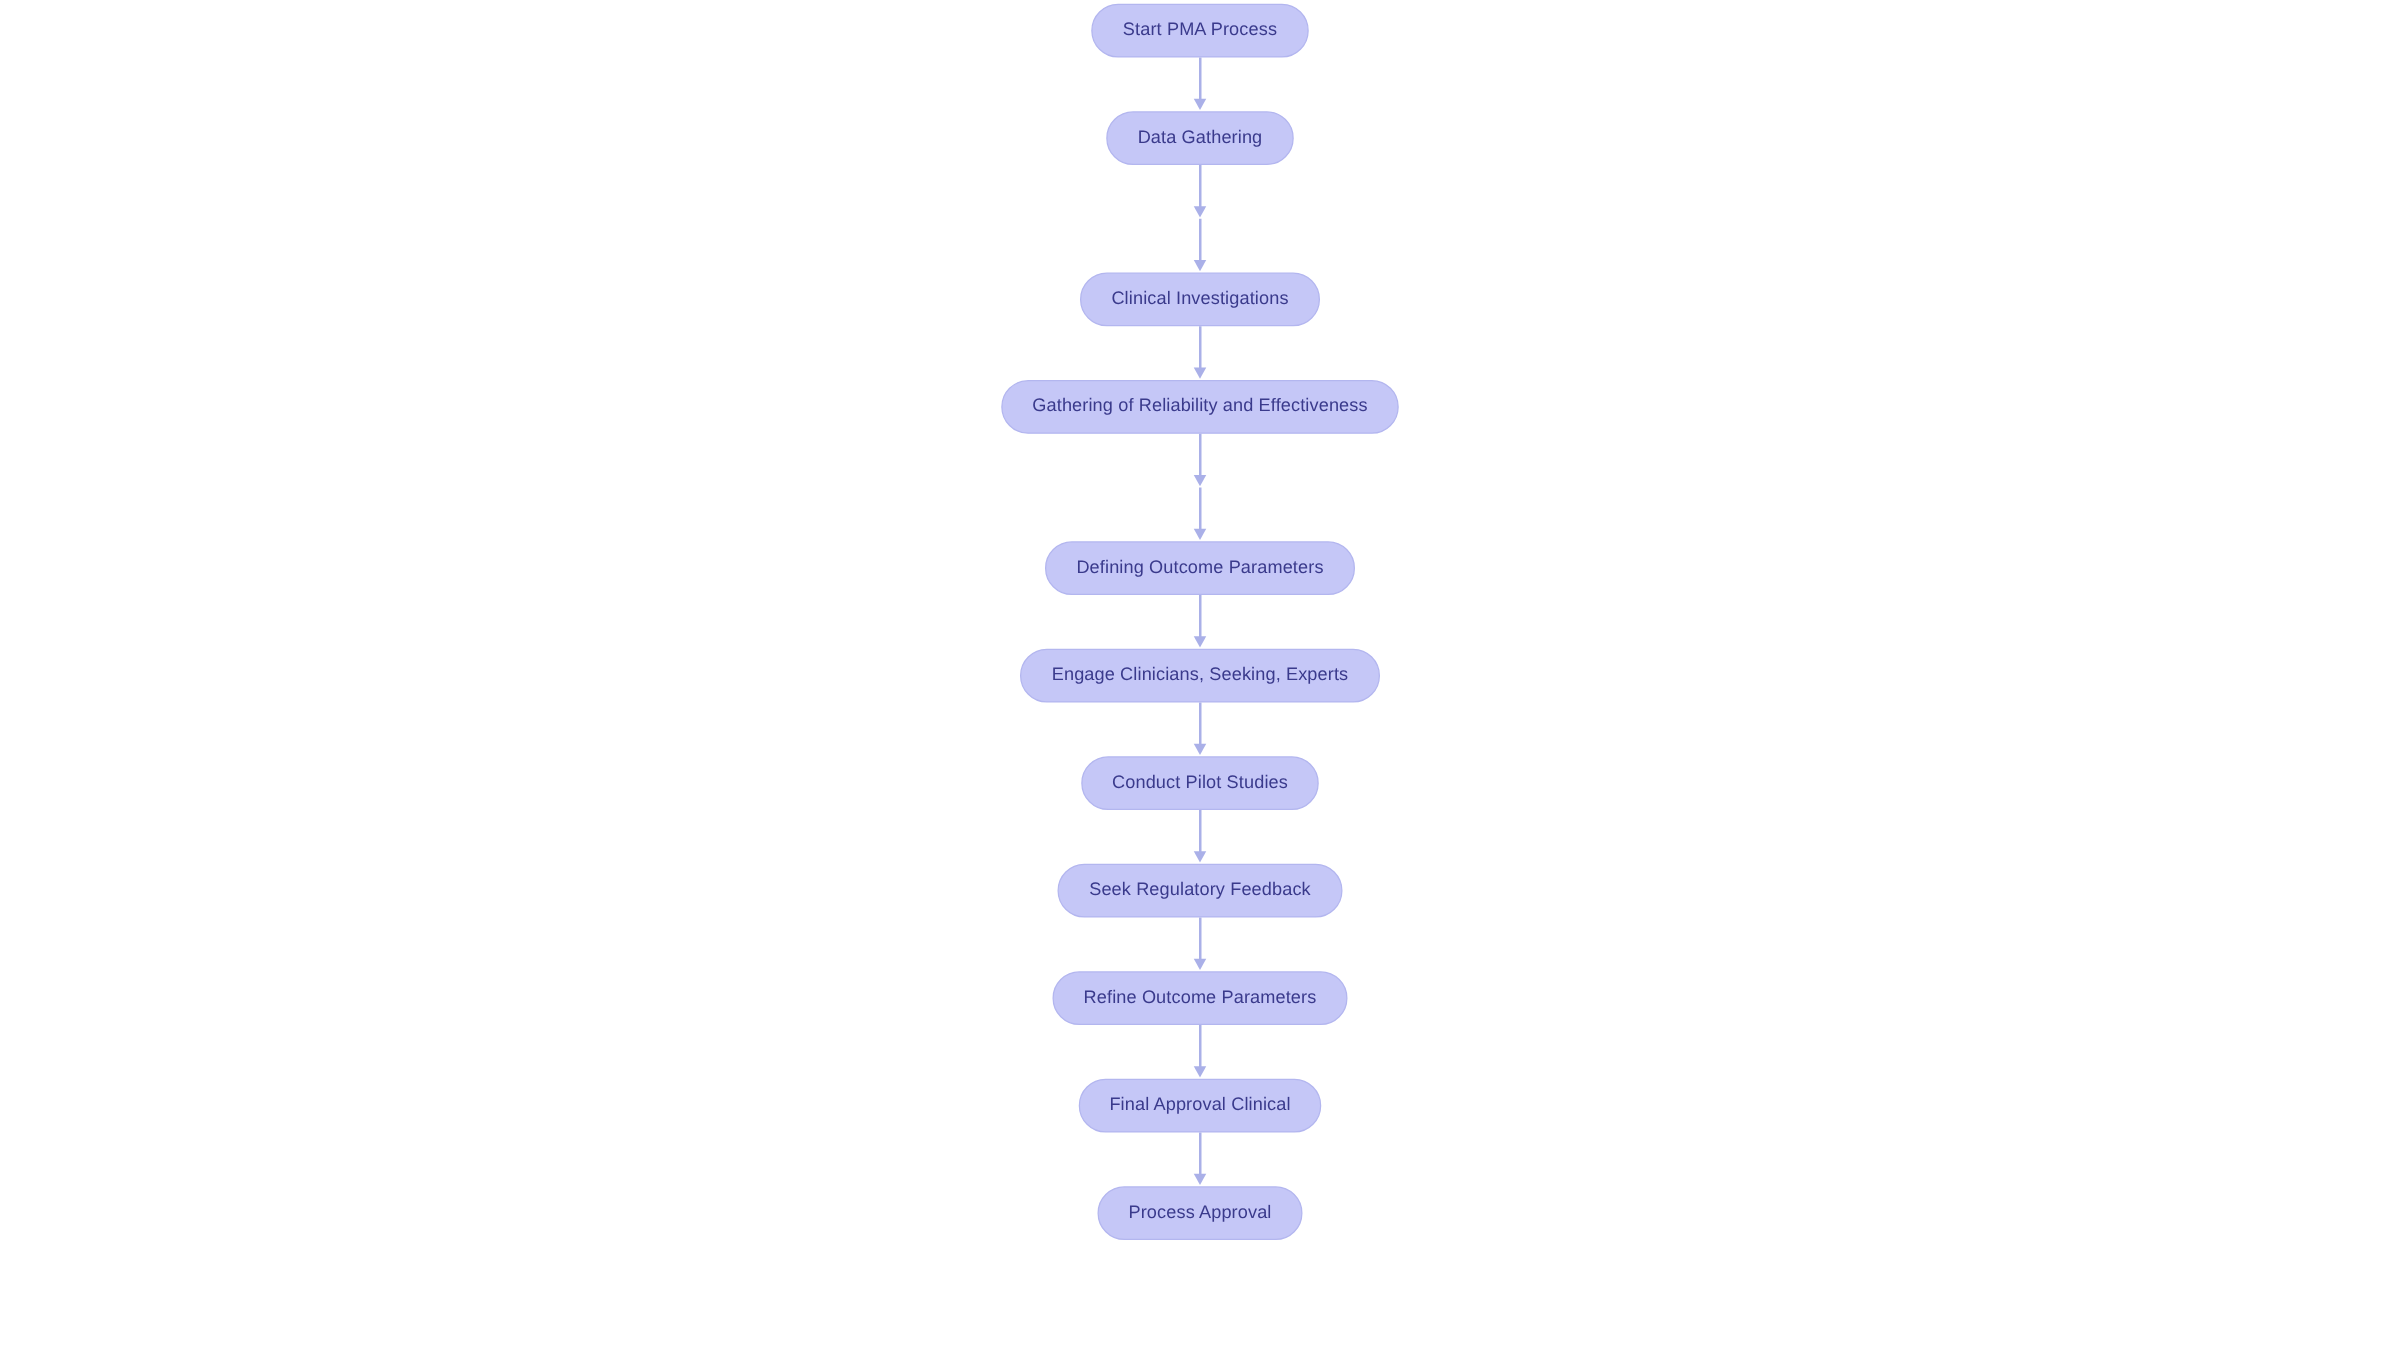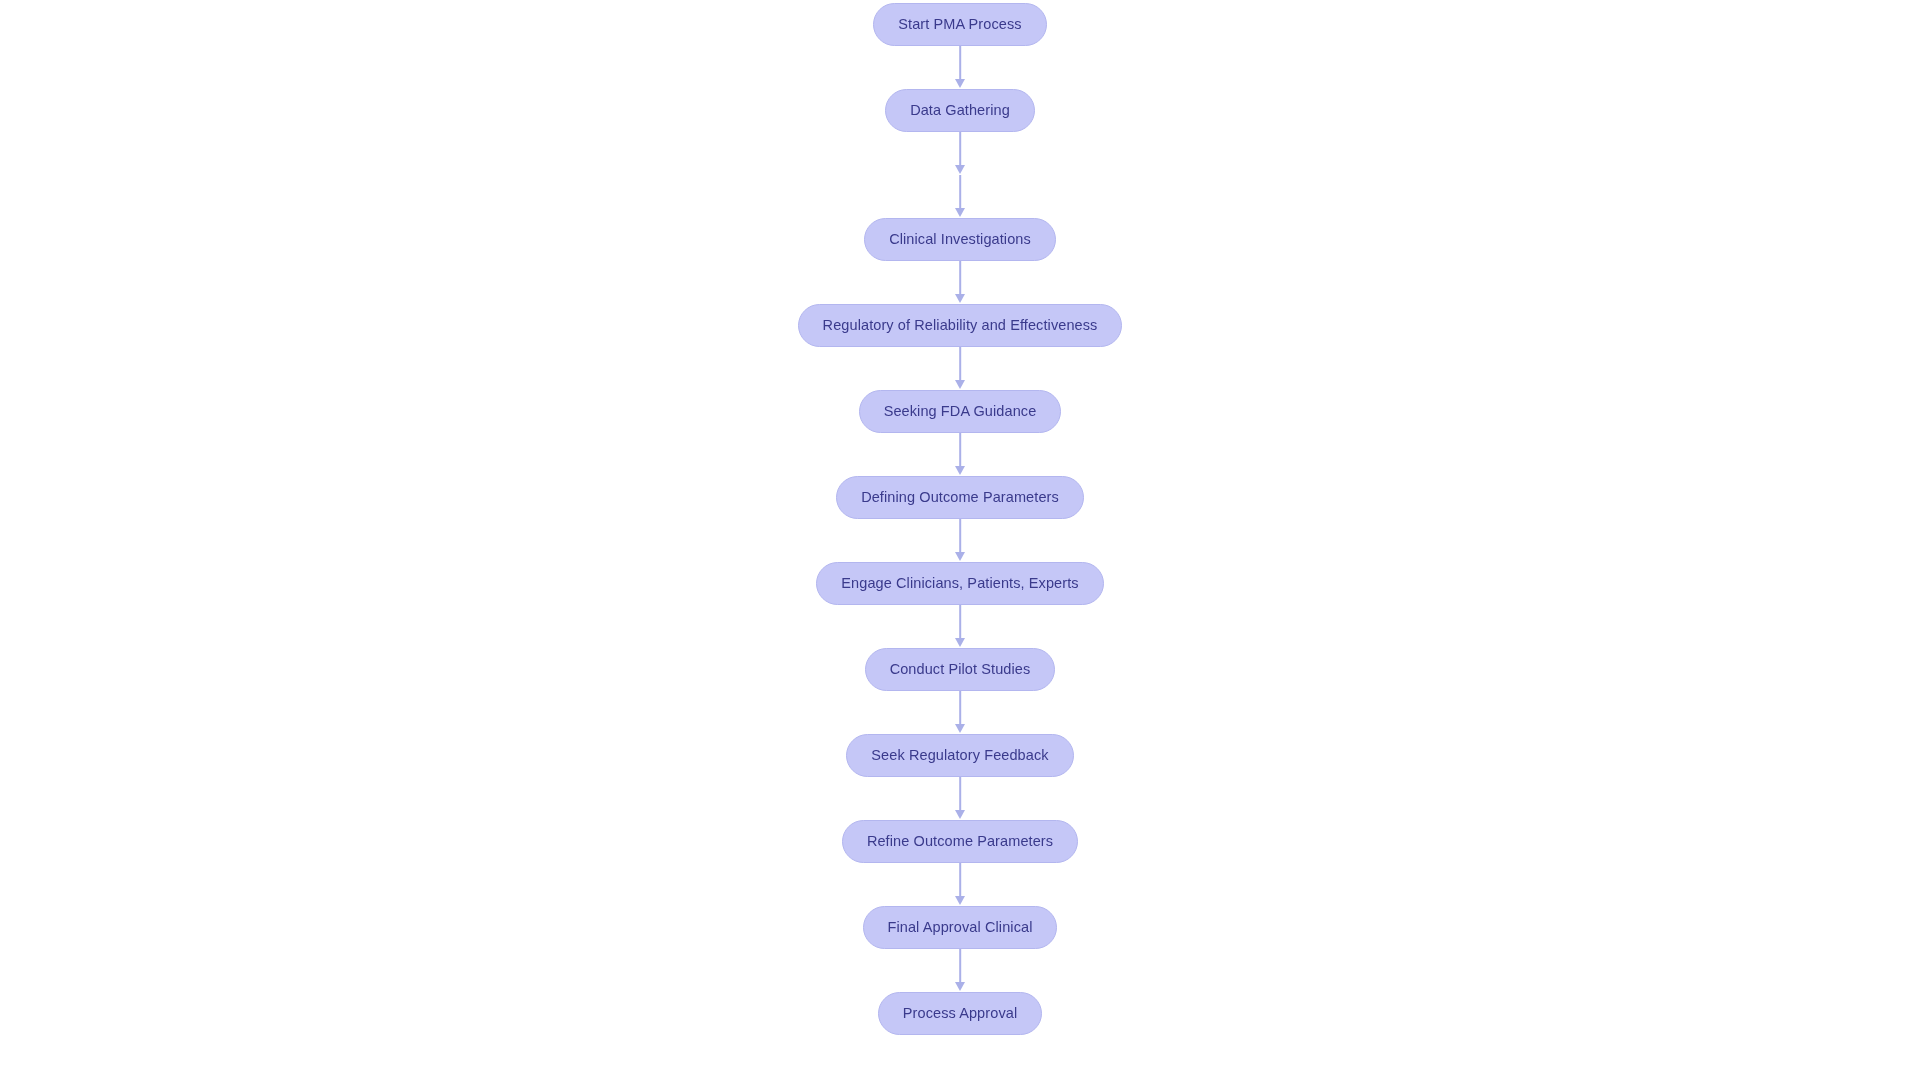--- a/index.html
+++ b/index.html
@@ -93,36 +93,35 @@
       </div>
       <div class="flow-connector">
         <div class="conn-line"></div>
         <div class="conn-head"></div>
       </div>
       <div class="flow-node">Clinical Investigations</div>
       <div class="flow-connector">
         <div class="conn-line"></div>
         <div class="conn-head"></div>
       </div>
-      <div class="flow-node">Regulatory of Reliability and Effectiveness</div>
+      <div class="flow-node">Gathering of Reliability and Effectiveness</div>
       <div class="flow-connector">
         <div class="conn-line"></div>
         <div class="conn-head"></div>
       </div>
-      <div class="flow-node">Seeking FDA Guidance</div>
       <div class="flow-connector">
         <div class="conn-line"></div>
         <div class="conn-head"></div>
       </div>
       <div class="flow-node">Defining Outcome Parameters</div>
       <div class="flow-connector">
         <div class="conn-line"></div>
         <div class="conn-head"></div>
       </div>
-      <div class="flow-node">Engage Clinicians, Patients, Experts</div>
+      <div class="flow-node">Engage Clinicians, Seeking, Experts</div>
       <div class="flow-connector">
         <div class="conn-line"></div>
         <div class="conn-head"></div>
       </div>
       <div class="flow-node">Conduct Pilot Studies</div>
       <div class="flow-connector">
         <div class="conn-line"></div>
         <div class="conn-head"></div>
       </div>
       <div class="flow-node">Seek Regulatory Feedback</div>

